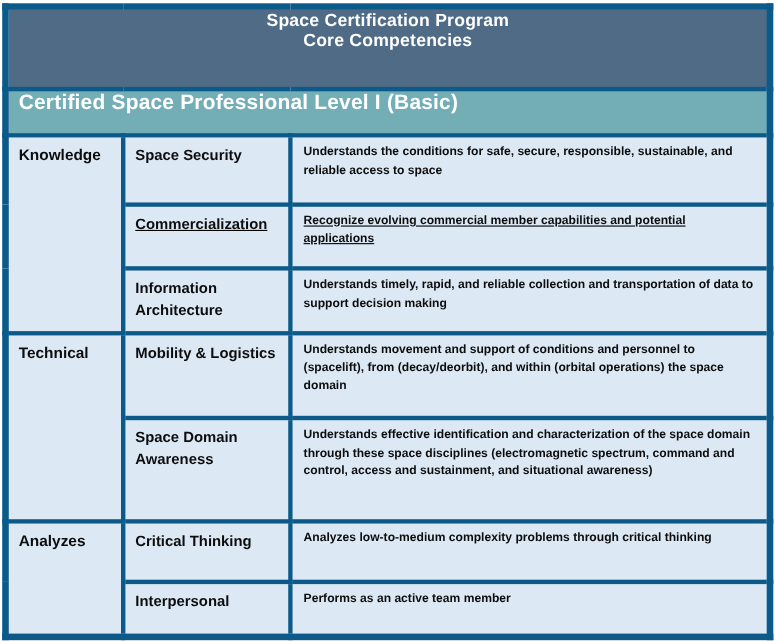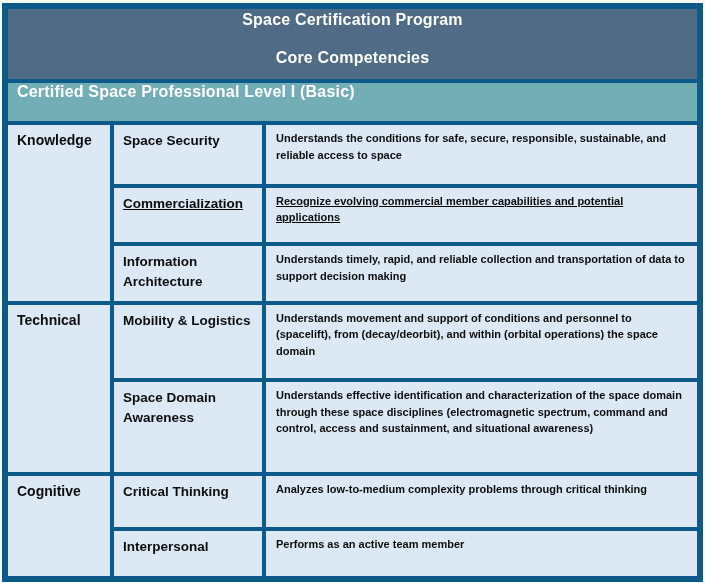--- a/index.html
+++ b/index.html
@@ -43,26 +43,26 @@
     vertical-align: middle;
     height: 72px;
     padding: 0;
   }
   td.hdr .line1, td.hdr .line2 {
     font-size: 16px;
     font-weight: bold;
     letter-spacing: 0.2px;
   }
   td.hdr .line1 { margin-top: 2px; }
-  td.hdr .line2 { margin-top: 20px; }
+  td.hdr .line2 { }
   
   td.banner {
     background: #73aeb6;
     color: #ffffff;
-    font-size: 16px;
+    font-size: 19px;
     font-weight: bold;
     vertical-align: middle;
     height: 40px;
     padding: 0 0 0 9px;
     letter-spacing: 0.2px;
   }
   
   td.cat, td.comp, td.desc {
     background: #dce9f5;
     color: #0d0d0d;
@@ -130,21 +130,21 @@
         <td class="cat" rowspan="2">Technical</td>
         <td class="comp">Mobility &amp; Logistics</td>
         <td class="desc">Understands movement and support of conditions and personnel to (spacelift), from (decay/deorbit), and within (orbital operations) the space domain</td>
       </tr>
       <tr class="r5">
         <td class="comp">Space Domain Awareness</td>
         <td class="desc">Understands effective identification and characterization of the space domain through these space disciplines (electromagnetic spectrum, command and control, access and sustainment, and situational awareness)</td>
       </tr>
 
       <tr class="r6">
-        <td class="cat" rowspan="2">Cognitive</td>
+        <td class="cat" rowspan="2">Analyzes</td>
         <td class="comp">Critical Thinking</td>
         <td class="desc">Analyzes low-to-medium complexity problems through critical thinking</td>
       </tr>
       <tr class="r7">
         <td class="comp">Interpersonal</td>
         <td class="desc">Performs as an active team member</td>
       </tr>
     </tbody>
       </table>
   </div>

